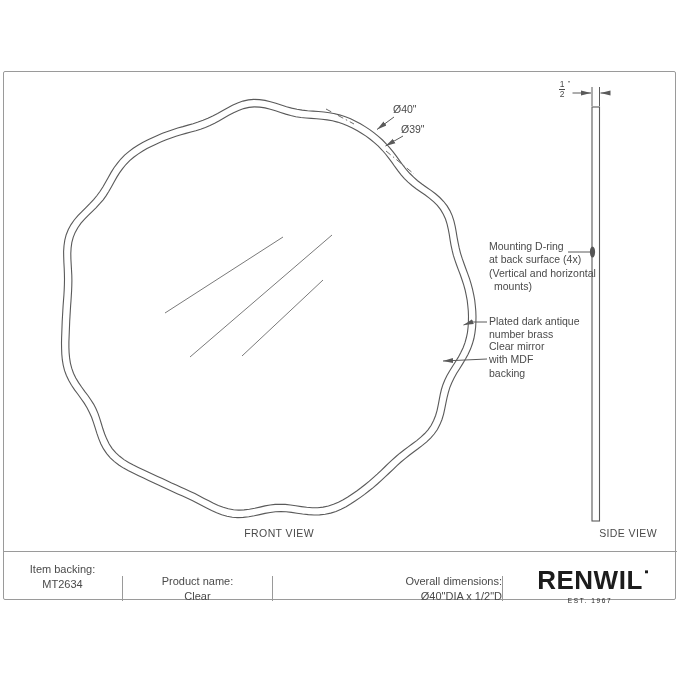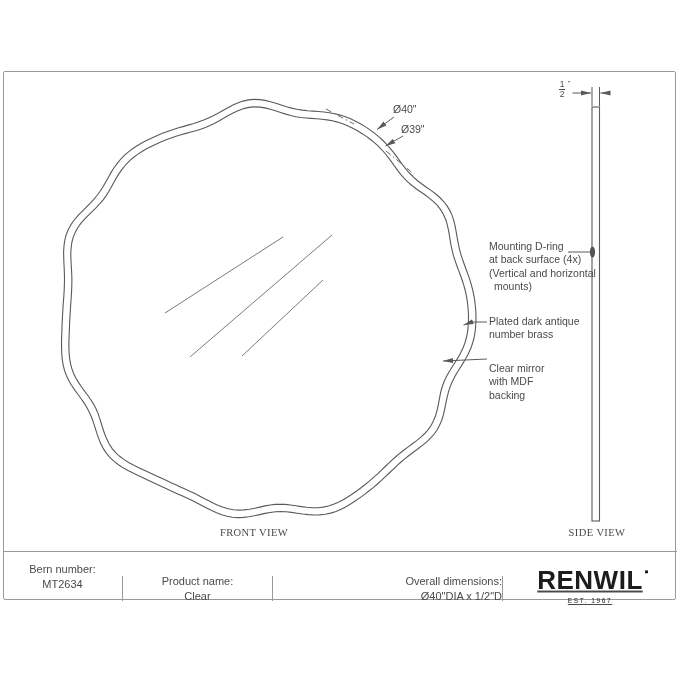--- a/index.html
+++ b/index.html
@@ -18,38 +18,38 @@
   .dashdot{fill:none;stroke:#6a6a6a;stroke-width:1;stroke-dasharray:6 3 1.5 3;}
   .panel{fill:#fff;stroke:var(--line);stroke-width:1.1;}
   .dring{fill:#555;stroke:none;}
   marker path{fill:var(--line);}
   .lbl{position:absolute;font-size:10.5px;line-height:13.3px;white-space:nowrap;}
   .dim40{left:393px;top:103px;}
   .dim39{left:401px;top:123px;}
   .ann{position:absolute;left:489px;}
   .ann-dring{top:240px;}
   .ann-brass{top:315px;}
-  .ann-mirror{top:362px;}
+  .ann-mirror{top:340px;}
   .ann div.ind{padding-left:5px;}
-  .viewlbl{position:absolute;top:527px;width:120px;text-align:center;
-           font-size:10.5px;letter-spacing:.4px;font-family:Liberation Serif, serif;}
+  .viewlbl{position:absolute;top:527px;width:120px;text-align:right;
+           font-size:10.5px;letter-spacing:.4px;}
   .front-view-lbl{left:194px;}
   .side-view-lbl{left:537px;}
   .halfdim{position:absolute;left:556px;top:80px;width:12px;text-align:center;
            font-size:8.5px;line-height:9px;}
   .halfdim .num{position:relative;display:inline-block;border-bottom:1px solid var(--text);
                 padding:0 1px;}
   .halfdim .unit{position:absolute;left:9px;top:-1px;font-size:7px;}
   .titleblock{position:absolute;left:3px;top:551px;width:674px;height:50px;
               box-sizing:border-box;border-top:1.5px solid var(--frame);
               display:flex;align-items:stretch;}
   .cell{box-sizing:border-box;display:flex;flex-direction:column;justify-content:center;
         align-items:center;font-size:11px;line-height:14.5px;text-align:center;}
   .cell+.cell{border-left:1.5px solid var(--frame);margin-top:24px;}
-  .c1{width:119px;} .c2{width:150px;} .c3{width:230px;align-items:flex-end;} .c4{width:175px;text-decoration:underline;}
+  .c1{width:119px;} .c2{width:150px;} .c3{width:230px;align-items:flex-end;} .c4{width:175px;}
   .brandwrap{display:flex;flex-direction:column;align-items:center;justify-content:center;}
   .brandname{position:relative;font-size:26px;line-height:24px;font-weight:700;
              letter-spacing:.5px;color:var(--brand);transform:scaleY(.96);}
   .tmdot{position:absolute;right:-5px;top:2px;width:3px;height:3px;background:var(--brand);}
   .brandest{font-size:6.5px;letter-spacing:1.6px;color:var(--brand);margin-top:2px;}
 </style>
 </head>
 <body>
 
 <div class="canvas">
@@ -113,21 +113,21 @@
     <div>Clear mirror</div>
     <div>with MDF</div>
     <div>backing</div>
   </div>
 
   <div class="viewlbl front-view-lbl">FRONT VIEW</div>
   <div class="viewlbl side-view-lbl">SIDE VIEW</div>
 
   <div class="titleblock">
     <div class="cell c1">
-      <div>Bern number:</div>
+      <div>Item backing:</div>
       <div>MT2634</div>
     </div>
     <div class="cell c2">
       <div>Product name:</div>
       <div>Clear</div>
     </div>
     <div class="cell c3">
       <div>Overall dimensions:</div>
       <div>Ø40"DIA x 1/2"D</div>
     </div>

